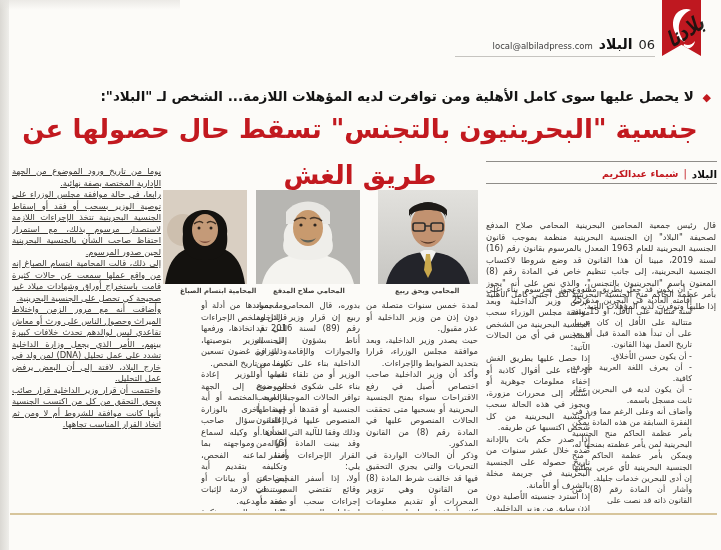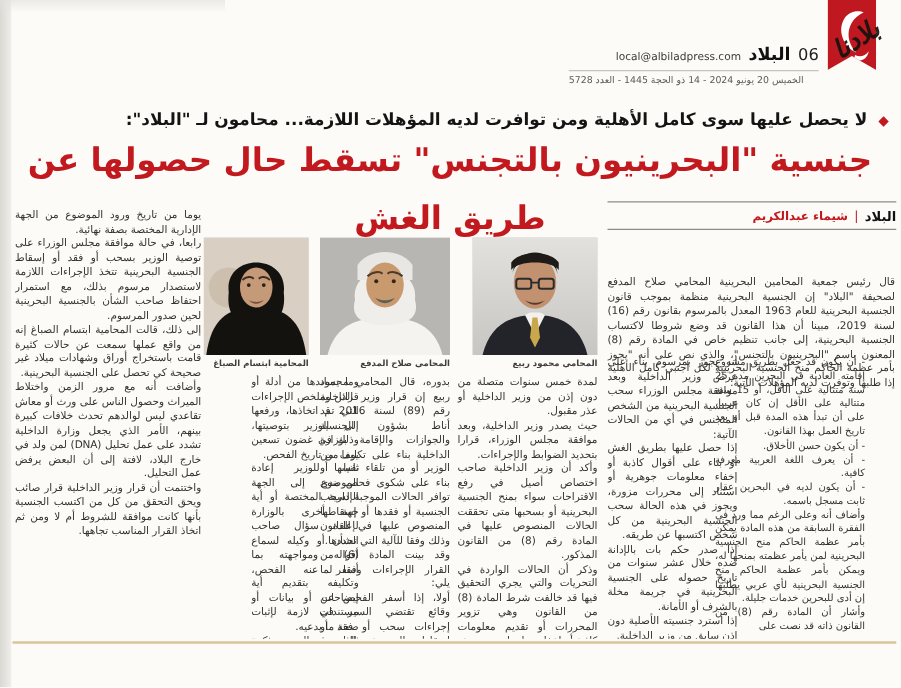--- a/index.html
+++ b/index.html
@@ -70,30 +70,30 @@
     position:absolute; font-size:8.4px; line-height:11.5px; color:#35332f;
     text-align:justify; direction:rtl; white-space:pre-line; overflow:hidden;
     letter-spacing:-0.1px;
   }
   .intro{ left:486px; top:188px; width:230px; height:93px;margin-top:32px; }
   .c6{ left:572px; top:284px; width:120px; height:227px; font-size:8px; line-height:11.1px;}
   .c5{ left:486px; top:284px; width:104px; height:227px; }
   .c4{ left:366px; top:300px; width:112px; height:211px; }
   .c3{ left:256px; top:300px; width:104px; height:211px; }
   .c2{ left:164px; top:300px; width:86px;  height:211px;margin-left:37px; }
-  .c1{ left:12px;  top:166px; width:149px; height:345px; }
+  .c1{ left:12px;  top:166px; width:149px; height:345px;text-decoration:underline; }
   
   .photo{ position:absolute; top:190px; height:94px; overflow:hidden; background:#d5d4d0; }
   .photo svg{ display:block; width:100%; height:100%; }
   .ph-right{ left:378px; width:100px; }
   .ph-mid{   left:256px; width:104px; }
   .ph-left{  left:163px; width:84px;  }
   .caption{
     position:absolute; top:287px; height:10px; font-size:6.8px; font-weight:bold;
-    color:#403e3a; text-align:right; direction:rtl;
+    color:#403e3a; text-align:left; direction:rtl;margin-left:17px;
   }
   .cap-right{ left:378px; width:100px; }
   .cap-mid{   left:256px; width:104px; }
   .cap-left{  left:163px; width:84px; }
   
   .tan-rule{
     position:absolute; left:10px; top:513px; width:707px; height:2px; background:#d7c59c;
   }
 </style>
 </head>
@@ -111,25 +111,24 @@
     </svg>
   </div>
   <div class="calligraphy">بلادنا</div>
 
   <div class="brand-row">
     <span class="brand-email">local@albiladpress.com</span>
     <span class="brand-name">البلاد</span>
     <span class="brand-page">06</span>
   </div>
   <div class="brand-rule"></div>
-  <div class="date-line">الخميس 20 يونيو 2024 - 14 ذو الحجة 1445 - العدد 5728</div>
 
   <div class="kicker">
     <span class="diamond">◆</span>
-    <span>لا يحصل عليها سوى كامل الأهلية ومن توافرت لديه المؤهلات اللازمة... محامون لـ "البلاد":</span>
+    <span>لا يحصل عليها سوى كامل الأهلية ومن توافرت لديه المؤهلات اللازمة... الشخص لـ "البلاد":</span>
   </div>
   <div class="headline">جنسية "البحرينيون بالتجنس" تسقط حال حصولها عن طريق الغش</div>
 
   <div class="byline">
     <span class="b-brand">البلاد</span>
     <span class="b-sep">|</span>
     <span class="b-reporter">شيماء عبدالكريم</span>
   </div>
 
   <div class="photo ph-right">
@@ -173,21 +172,21 @@
       <circle cx="20" cy="40" r="16" fill="#cdbfae"></circle>
       <path d="M2 94 C6 66, 18 56, 42 56 C66 56, 78 66, 82 94 Z" fill="#14120f"></path>
       <path d="M20 44 C16 12, 68 12, 64 44 C66 62, 58 70, 42 70 C26 70, 18 62, 20 44 Z" fill="#14120f"></path>
       <ellipse cx="42" cy="40" rx="13" ry="16" fill="#c49a78"></ellipse>
       <path d="M31 34 C34 31, 38 31, 40 33 M44 33 C46 31, 50 31, 53 34" stroke="#3a2c20" stroke-width="1.5" fill="none"></path>
       <circle cx="36" cy="38" r="1.5" fill="#2a211a"></circle>
       <circle cx="48" cy="38" r="1.5" fill="#2a211a"></circle>
       <path d="M36 50 C39 52, 45 52, 48 50 C45 54, 39 54, 36 50 Z" fill="#7a4a3a"></path>
     </svg>
   </div>
-  <div class="caption cap-right">المحامي محمود ربيع</div>
+  <div class="caption cap-right">المحامي ويحق ربيع</div>
   <div class="caption cap-mid">المحامي صلاح المدفع</div>
   <div class="caption cap-left">المحامية ابتسام الصباغ</div>
 
   <div class="txt intro">قال رئيس جمعية المحامين البحرينية المحامي صلاح المدفع لصحيفة "البلاد" إن الجنسية البحرينية منظمة بموجب قانون الجنسية البحرينية للعام 1963 المعدل بالمرسوم بقانون رقم (16) لسنة 2019، مبينا أن هذا القانون قد وضع شروطا لاكتساب الجنسية البحرينية، إلى جانب تنظيم خاص في المادة رقم (8) المعنون باسم "البحرينيون بالتجنس"، والذي نص على أنه "يجوز بأمر عظمة الحاكم منح الجنسية البحرينية لكل أجنبي كامل الأهلية إذا طلبها وتوفرت لديه المؤهلات الآتية:</div>
   <div class="txt c6">- أن يكون قد جعل بطريق مشروع إقامته العادية في البحرين مدة 25 سنة متتالية على الأقل، أو 15 سنة متتالية على الأقل إن كان عربيا، على أن تبدأ هذه المدة قبل أو بعد تاريخ العمل بهذا القانون.
 - أن يكون حسن الأخلاق.
 - أن يعرف اللغة العربية معرفة كافية.
 - أن يكون لديه في البحرين عقار ثابت مسجل باسمه.
 وأضاف أنه وعلى الرغم مما ورد في الفقرة السابقة من هذه المادة يمكن بأمر عظمة الحاكم منح الجنسية البحرينية لمن يأمر عظمته بمنحها له، ويمكن بأمر عظمة الحاكم منح الجنسية البحرينية لأي عربي يطلبها إن أدى للبحرين خدمات جليلة.
 وأشار أن المادة رقم (8) من القانون ذاته قد نصت على</div>

